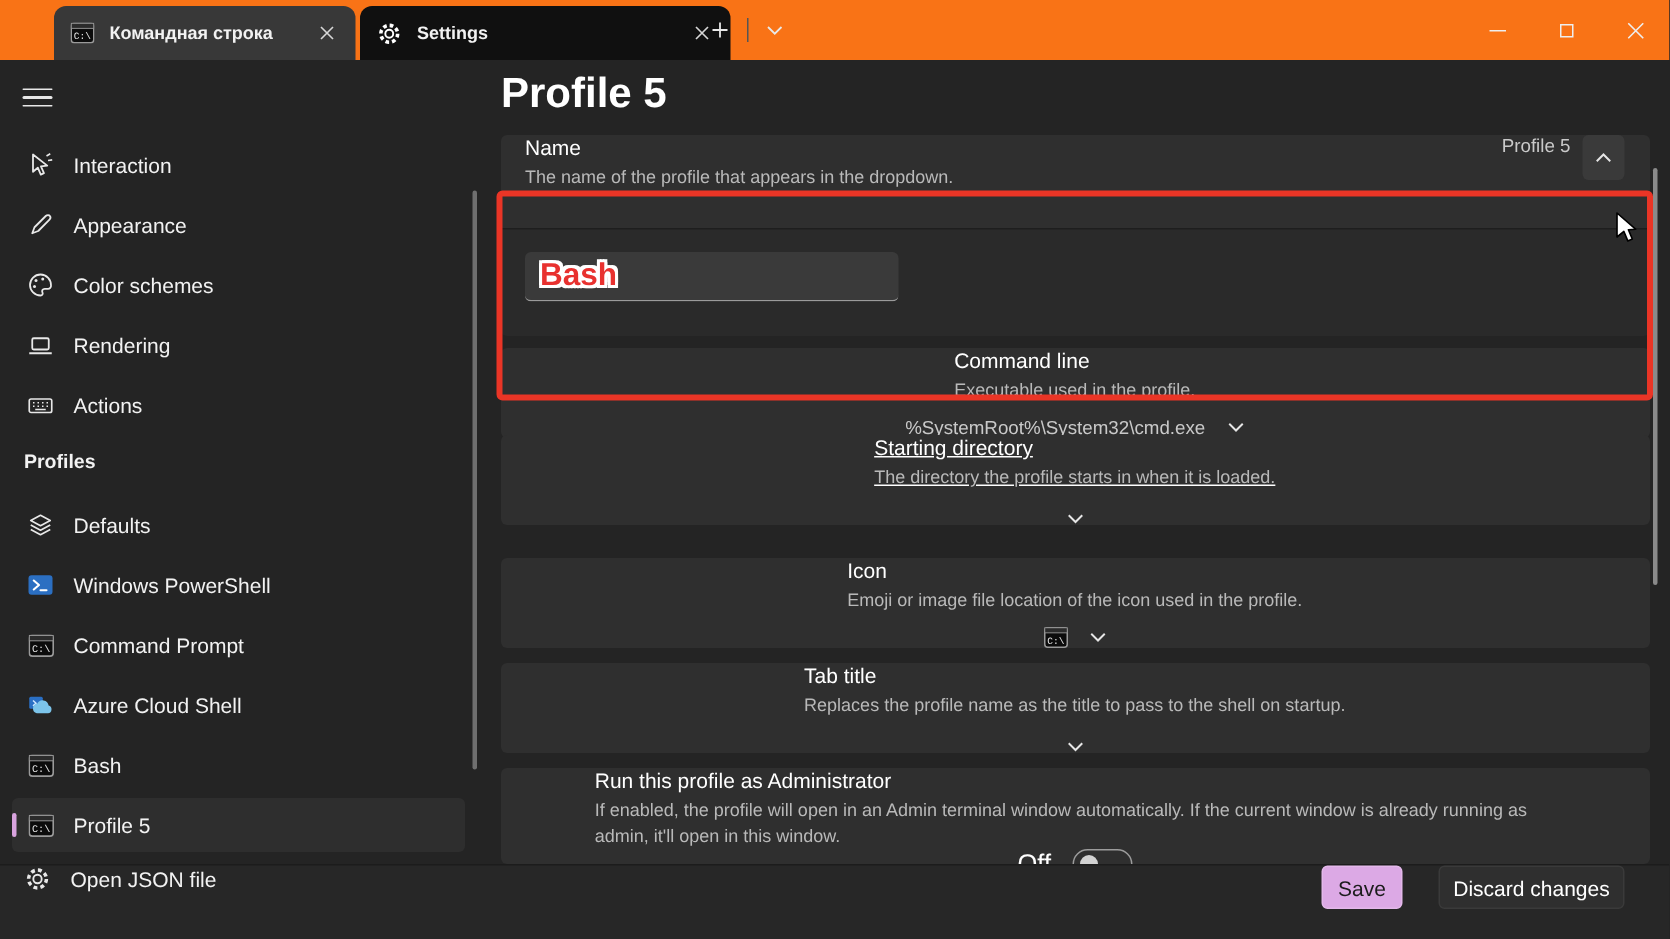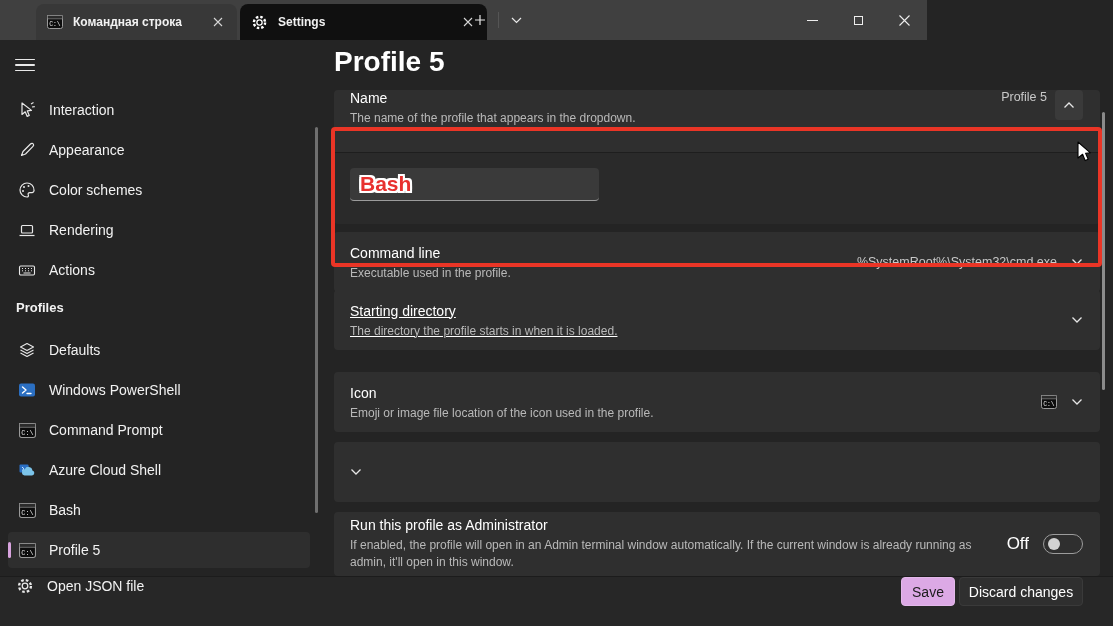--- a/index.html
+++ b/index.html
@@ -1,21 +1,21 @@
 <!DOCTYPE html>
 <html><head>
 <meta charset="utf-8">
 <style>
   * { margin:0; padding:0; box-sizing:border-box; }
   html,body { width:1113px; height:626px; overflow:hidden; background:#242424;
               font-family:"Liberation Sans", sans-serif; }
   #app { position:relative; width:1113px; height:626px; background:#242424; color:#fff; }
 
   
-  .titlebar { position:absolute; left:0; top:0; width:927px; height:40px; background:#404040; }
+  .titlebar { position:absolute; left:0; top:0; width:1113px; height:40px; background:#f97316; }
   .tab { position:absolute; top:4px; height:36px; display:flex; align-items:center;
          border-radius:8px 8px 0 0; cursor:pointer; }
   .tab-cmd { left:36px; width:201px; background:#383838; padding:0 8px 0 11px; }
   .tab-settings { left:240px; width:247px; background:#101010; padding:0 8px 0 11px; }
   .tab-label { font-size:12px; font-weight:700; color:#f2f2f2; margin-left:10px; flex:1;
                white-space:nowrap; overflow:hidden; }
   .tab-close { width:22px; height:22px; display:flex; align-items:center; justify-content:center;
                border-radius:4px; }
   .newtab { position:absolute; left:468px; top:8px; width:24px; height:24px; display:flex;
             align-items:center; justify-content:center; border-radius:4px; }
@@ -60,21 +60,21 @@
   .name-body { height:72px; background:#2a2a2a; border-top:1px solid #1e1e1e; padding:15px 16px; }
   .name-input { width:249px; height:33px; background:#3a3a3a; border-radius:4px;
                 border-bottom:1px solid #9b9b9b; display:flex; align-items:center; padding-left:10px; }
   .annot-text { font-size:21px; font-weight:700; color:#e8312f;
                 text-shadow:-2px -2px 0 #fff, 2px -2px 0 #fff, -2px 2px 0 #fff, 2px 2px 0 #fff,
                             -2px 0 0 #fff, 2px 0 0 #fff, 0 -2px 0 #fff, 0 2px 0 #fff; }
   .annot-border { position:absolute; left:331px; top:127px; width:771px; height:140px;
                   border:4px solid #ea3526; border-radius:4px; pointer-events:none; z-index:30; }
 
   .row { position:absolute; left:0; width:766px; height:60px; background:#2f2f2f; border-radius:4px;
-         display:flex; align-items:center; padding:0 17px 0 16px; cursor:pointer; }
+         display:flex; align-items:center; padding:0 17px 0 16px; cursor:pointer;flex-direction:column; }
   .row-texts { flex:1; }
   .row-right { display:flex; align-items:center; gap:14px; }
   .row-value { font-size:12.5px; color:#c9c9c9; }
   .r-cmdline { top:192px; }
   .r-startdir { top:250px;text-decoration:underline; }
   .r-icon { top:332px; }
   .r-tabtitle { top:402px; }
   .r-admin { top:472px; height:64px; }
   .r-admin .row-desc { max-width:640px; line-height:1.42; margin-top:4px; }
   .off-lbl { font-size:17px; color:#fff; margin-right:0; }
@@ -83,21 +83,21 @@
                   background:#d2d2d2; }
 
   .main-scroll { position:absolute; left:1102px; top:112px; width:3px; height:278px; background:#8a8a8a;
                  border-radius:2px; z-index:40; }
 
   
   .footerbar { position:absolute; left:0; top:576px; width:1113px; height:50px; background:#272727;
                border-top:1px solid #1c1c1c; display:flex; align-items:flex-start; }
   .openjson { display:flex; align-items:center; margin-left:16px; cursor:pointer; }
   .openjson .lbl { margin-left:13px; font-size:14px; color:#f2f2f2; }
-  .foot-btns { margin-left:auto; margin-right:30px; display:flex; gap:4px; }
+  .foot-btns { margin-left:auto; margin-right:30px; display:flex; gap:24px; }
   .btn { height:29px; border-radius:4px; font-size:14px; display:flex; align-items:center;
          justify-content:center; cursor:pointer; }
   .btn-save { width:54px; background:#dca9e5; color:#1c1c1c; border:1px solid #e3b8ea; }
   .btn-discard { width:124px; background:#2f2f2f; color:#fff; border:1px solid #3a3a3a; }
 
   .cursor { position:absolute; left:1077px; top:141px; z-index:50; pointer-events:none; }
   svg { display:block; }
 </style>
 </head>
 <body>
@@ -353,20 +353,24 @@
               <text x="2.2" y="11" font-size="6.4" fill="#e8e8e8" font-family="Liberation Mono, monospace">C:\</text>
             </svg>
         </span>
         <svg width="12" height="8" viewBox="0 0 12 8">
             <polyline points="1.5,1.5 6,6 10.5,1.5" fill="none" stroke="#e6e6e6" stroke-width="1.3"></polyline>
           </svg>
       </div>
     </div>
 
     <div class="row r-tabtitle">
+      <div class="row-texts">
+        <div class="row-title">Tab title</div>
+        <div class="row-desc">Replaces the profile name as the title to pass to the shell on startup.</div>
+      </div>
       <div class="row-right">
         <svg width="12" height="8" viewBox="0 0 12 8">
             <polyline points="1.5,1.5 6,6 10.5,1.5" fill="none" stroke="#e6e6e6" stroke-width="1.3"></polyline>
           </svg>
       </div>
     </div>
 
     <div class="row r-admin">
       <div class="row-texts">
         <div class="row-title">Run this profile as Administrator</div>

